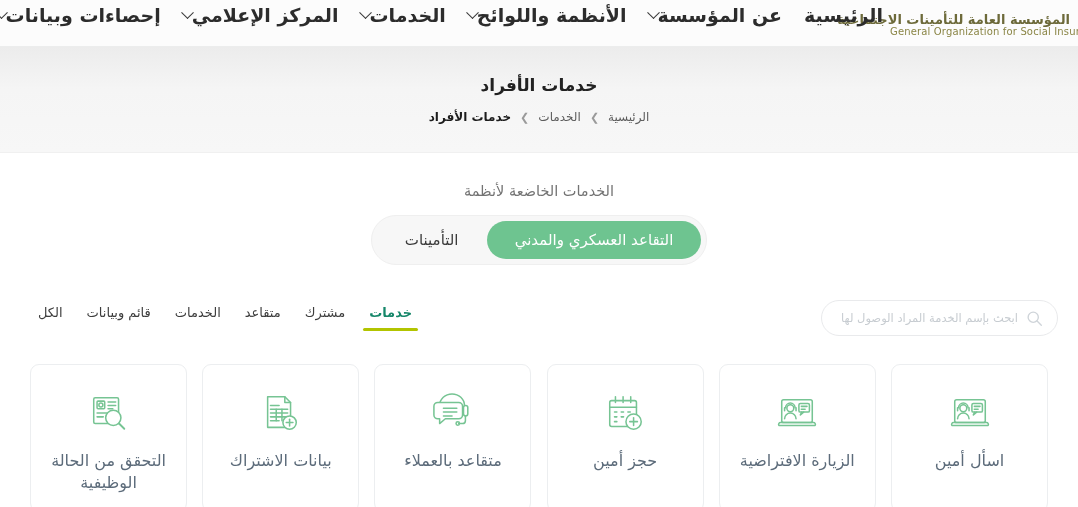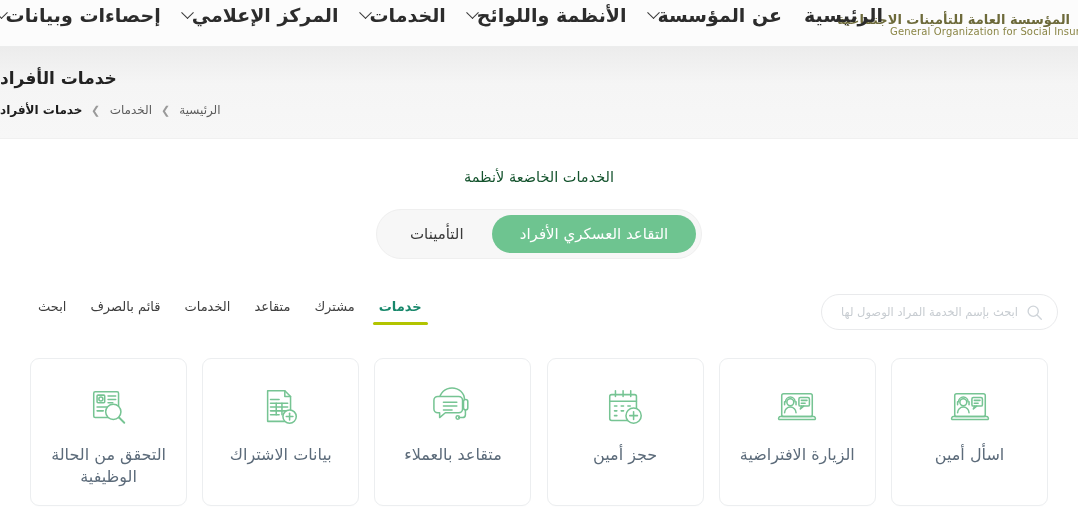--- a/index.html
+++ b/index.html
@@ -78,25 +78,25 @@
     width: 9px;
     height: 9px;
     border-right: 1.6px solid #3a3a3a;
     border-bottom: 1.6px solid #3a3a3a;
     transform: rotate(45deg) translate(-2px,-2px);
     flex: none;
   }
 
   
   .title-band {
-    height: 92px;
+    height: 106px;
     background: linear-gradient(180deg, #ececec 0%, #f5f5f5 40%, #f7f7f7 100%);
     display: flex;
     flex-direction: column;
-    align-items: flex-end;
+    align-items: center;
     justify-content: center;
     border-bottom: 1px solid #f0f0f0;
   }
   .page-title {
     font-size: 17px;
     font-weight: 700;
     color: #222;
     letter-spacing: 0.2px;
   }
   .breadcrumb {
@@ -118,22 +118,22 @@
   }
 
   
   .main {
     padding-top: 30px;
   }
 
   .section-heading {
     text-align: center;
     font-size: 14.5px;
-    color: #14532d;
-    margin-bottom: 24px;
+    color: #737373;
+    margin-bottom: 16px;
   }
 
   .toggle-wrap {
     display: flex;
     justify-content: center;
   }
   .toggle-group {
     display: flex;
     flex-direction: row;
     align-items: center;
@@ -312,34 +312,34 @@
     <span class="crumb current">خدمات الأفراد</span>
   </div>
 </div>
 
 <div class="main">
 
   <div class="section-heading">الخدمات الخاضعة لأنظمة</div>
 
   <div class="toggle-wrap">
     <div class="toggle-group">
-      <button class="toggle-btn active">التقاعد العسكري الأفراد</button>
+      <button class="toggle-btn active">التقاعد العسكري والمدني</button>
       <button class="toggle-btn inactive">التأمينات</button>
     </div>
   </div>
 
   <div class="filter-row">
 
     <div class="tabs">
       <div class="tab active">خدمات</div>
       <div class="tab">مشترك</div>
       <div class="tab">متقاعد</div>
       <div class="tab">الخدمات</div>
-      <div class="tab">قائم بالصرف</div>
-      <div class="tab">ابحث</div>
+      <div class="tab">قائم وبيانات</div>
+      <div class="tab">الكل</div>
     </div>
 
     <div class="search-box">
       <svg class="search-icon" width="17" height="17" viewBox="0 0 20 20">
         <circle cx="8.5" cy="8.5" r="6" fill="none" stroke="#cfd4d9" stroke-width="1.6"></circle>
         <line x1="13" y1="13" x2="18" y2="18" stroke="#cfd4d9" stroke-width="1.6" stroke-linecap="round"></line>
       </svg>
       <input type="text" placeholder="ابحث بإسم الخدمة المراد الوصول لها" style="">
     </div>
   </div>

